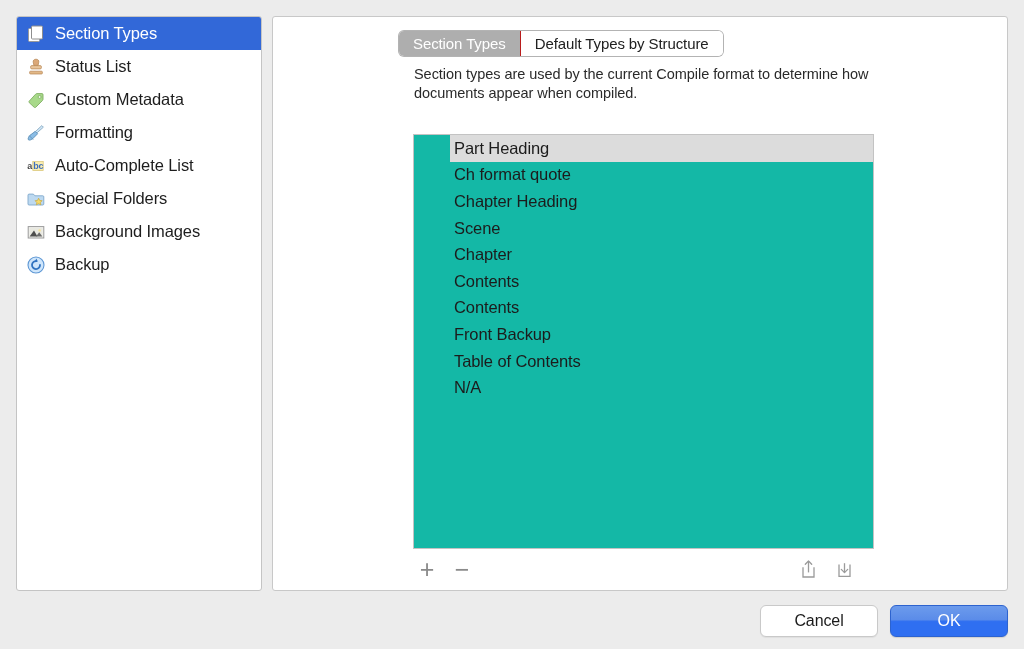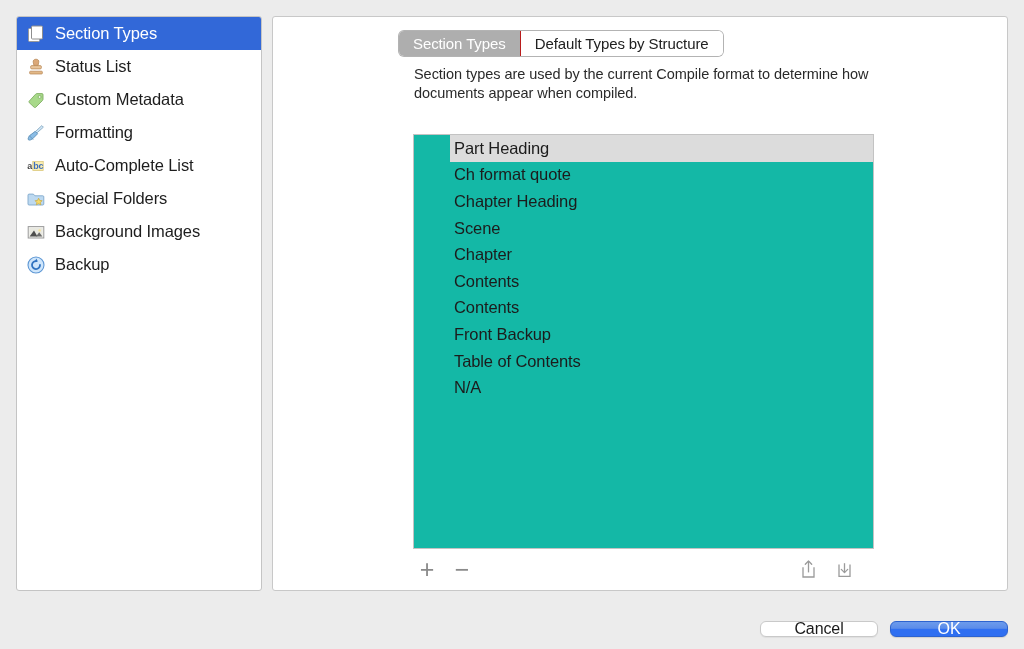--- a/index.html
+++ b/index.html
@@ -166,21 +166,21 @@
   
   #dialog-buttons {
     position: absolute;
     right: 16px;
     bottom: 12px;
     display: flex;
     gap: 12px;
     align-items: center;
   }
   .btn {
-    height: 16px;
+    height: 32px;
     min-width: 118px;
     border-radius: 6px;
     font-size: 16px;
     display: flex;
     align-items: center;
     justify-content: center;
     box-sizing: border-box;
     letter-spacing: -0.1px;
   }
   .btn-cancel {

